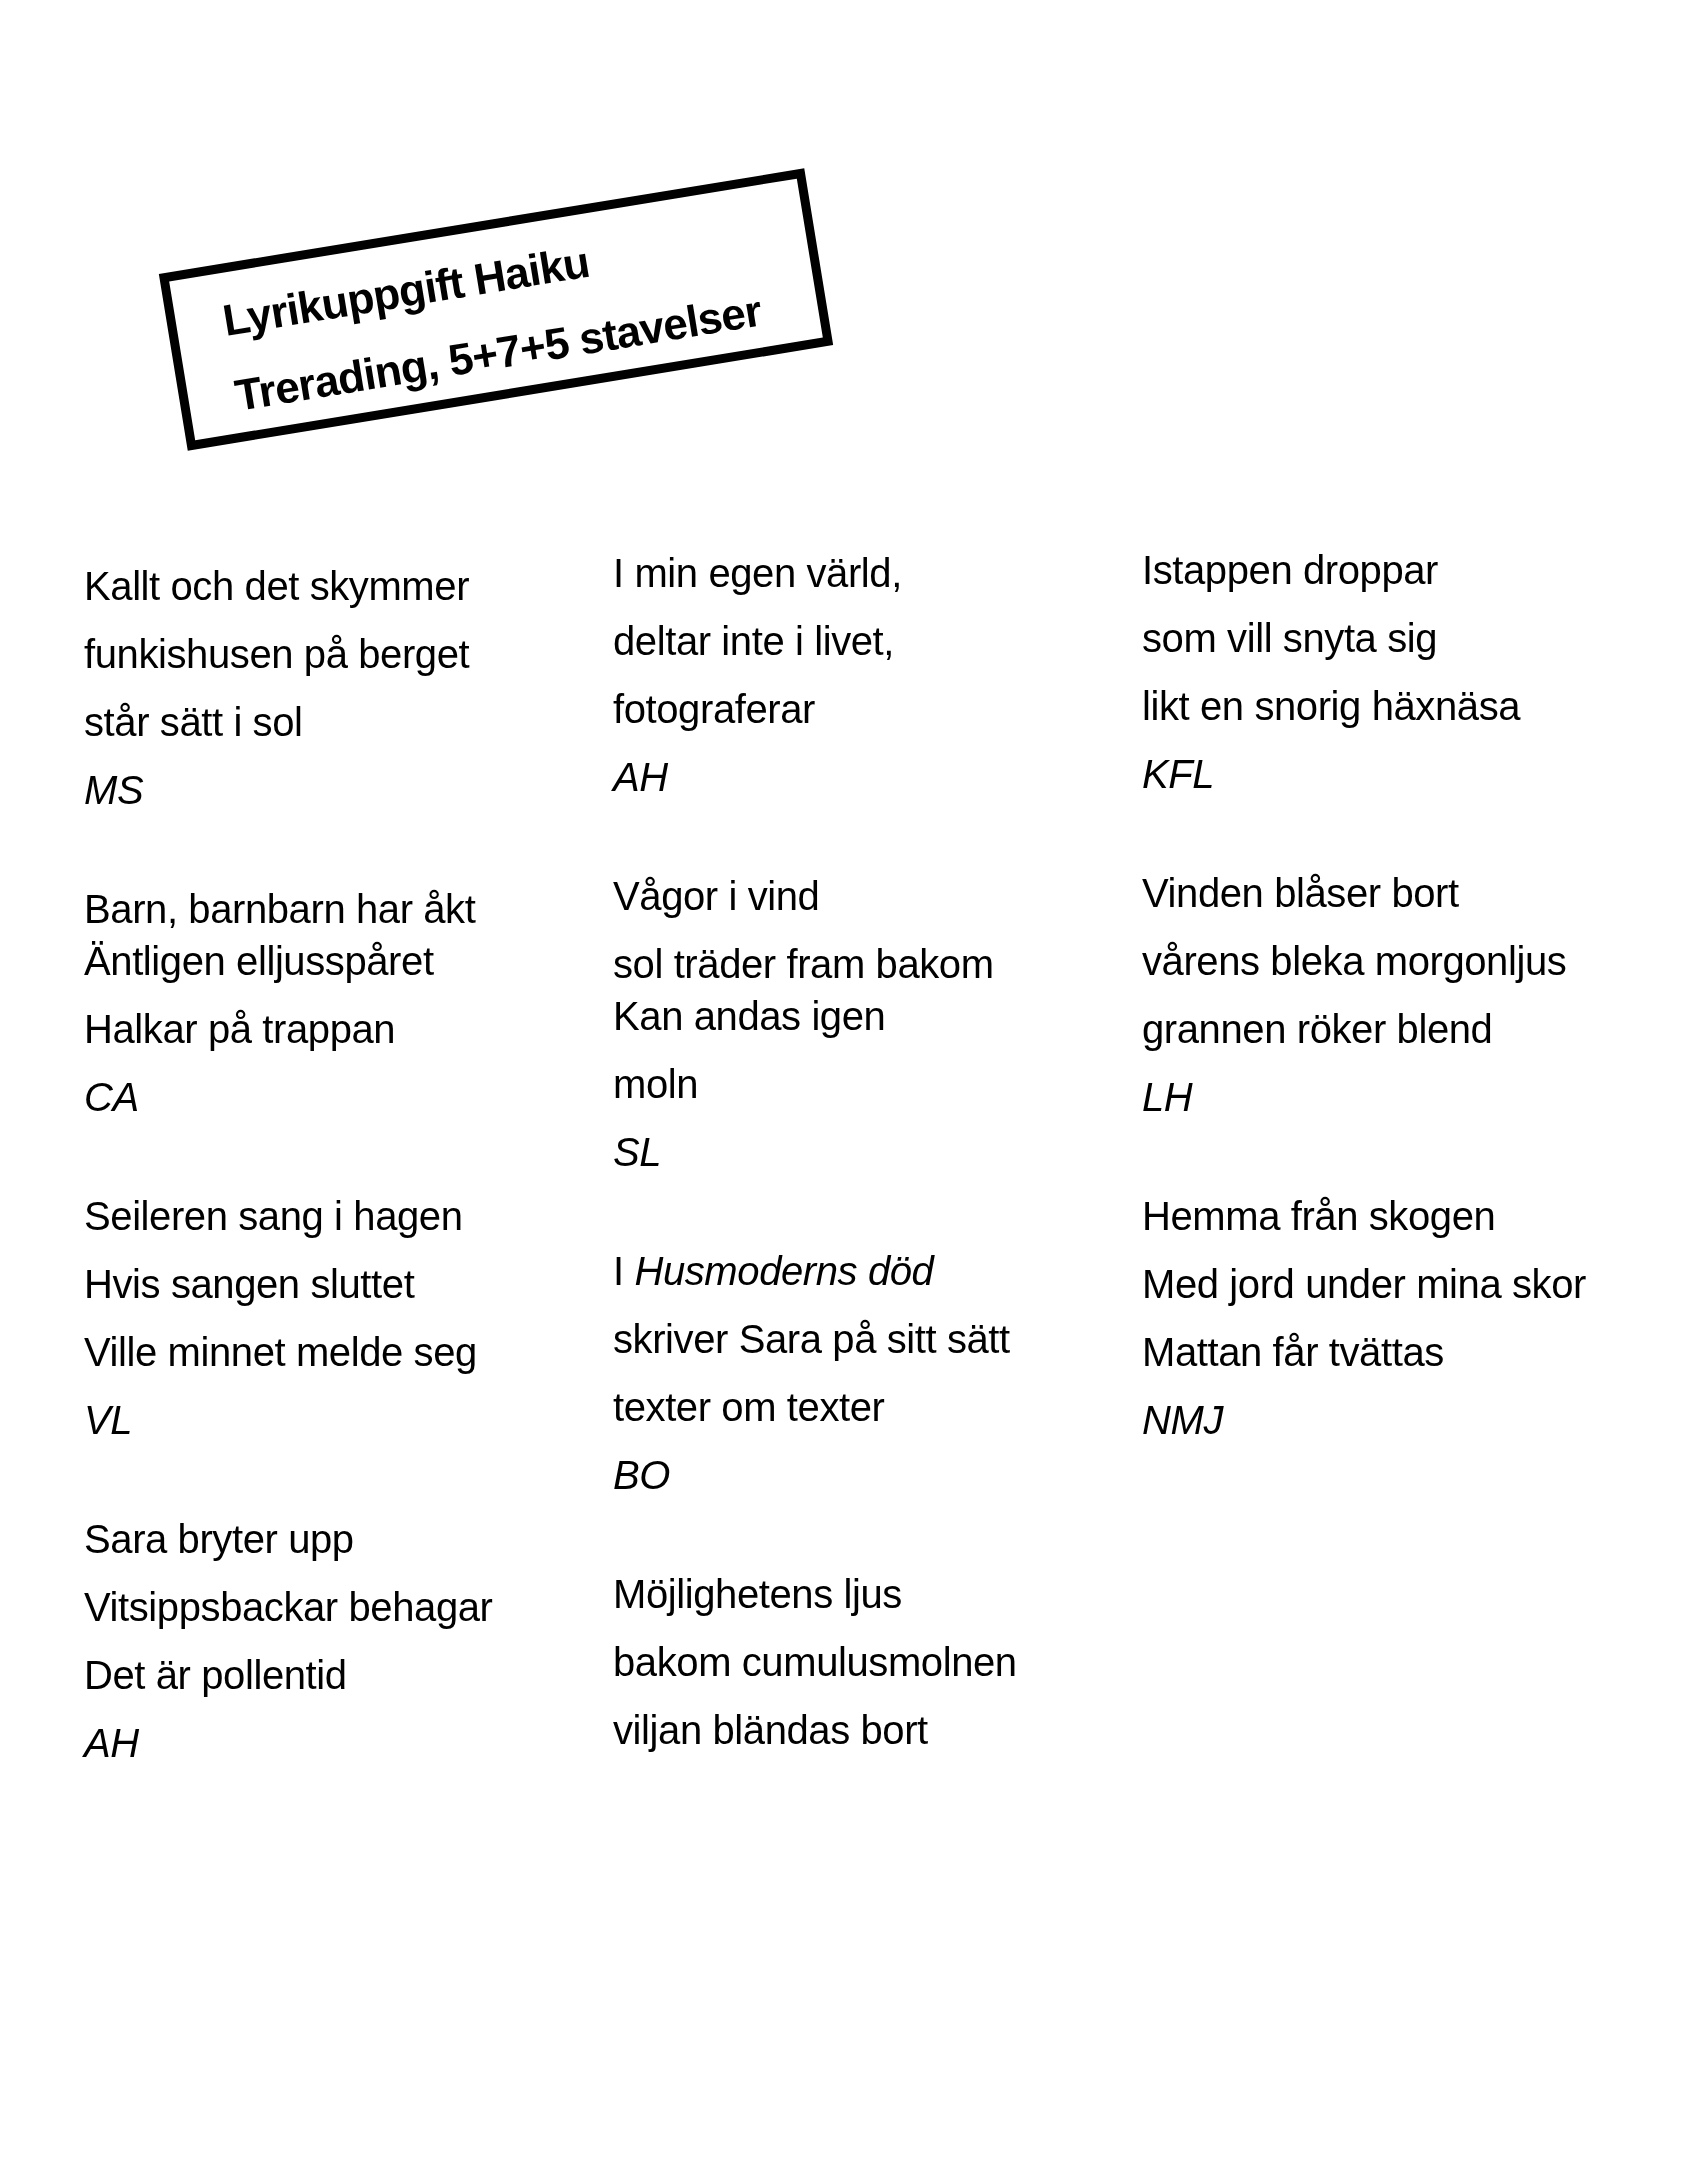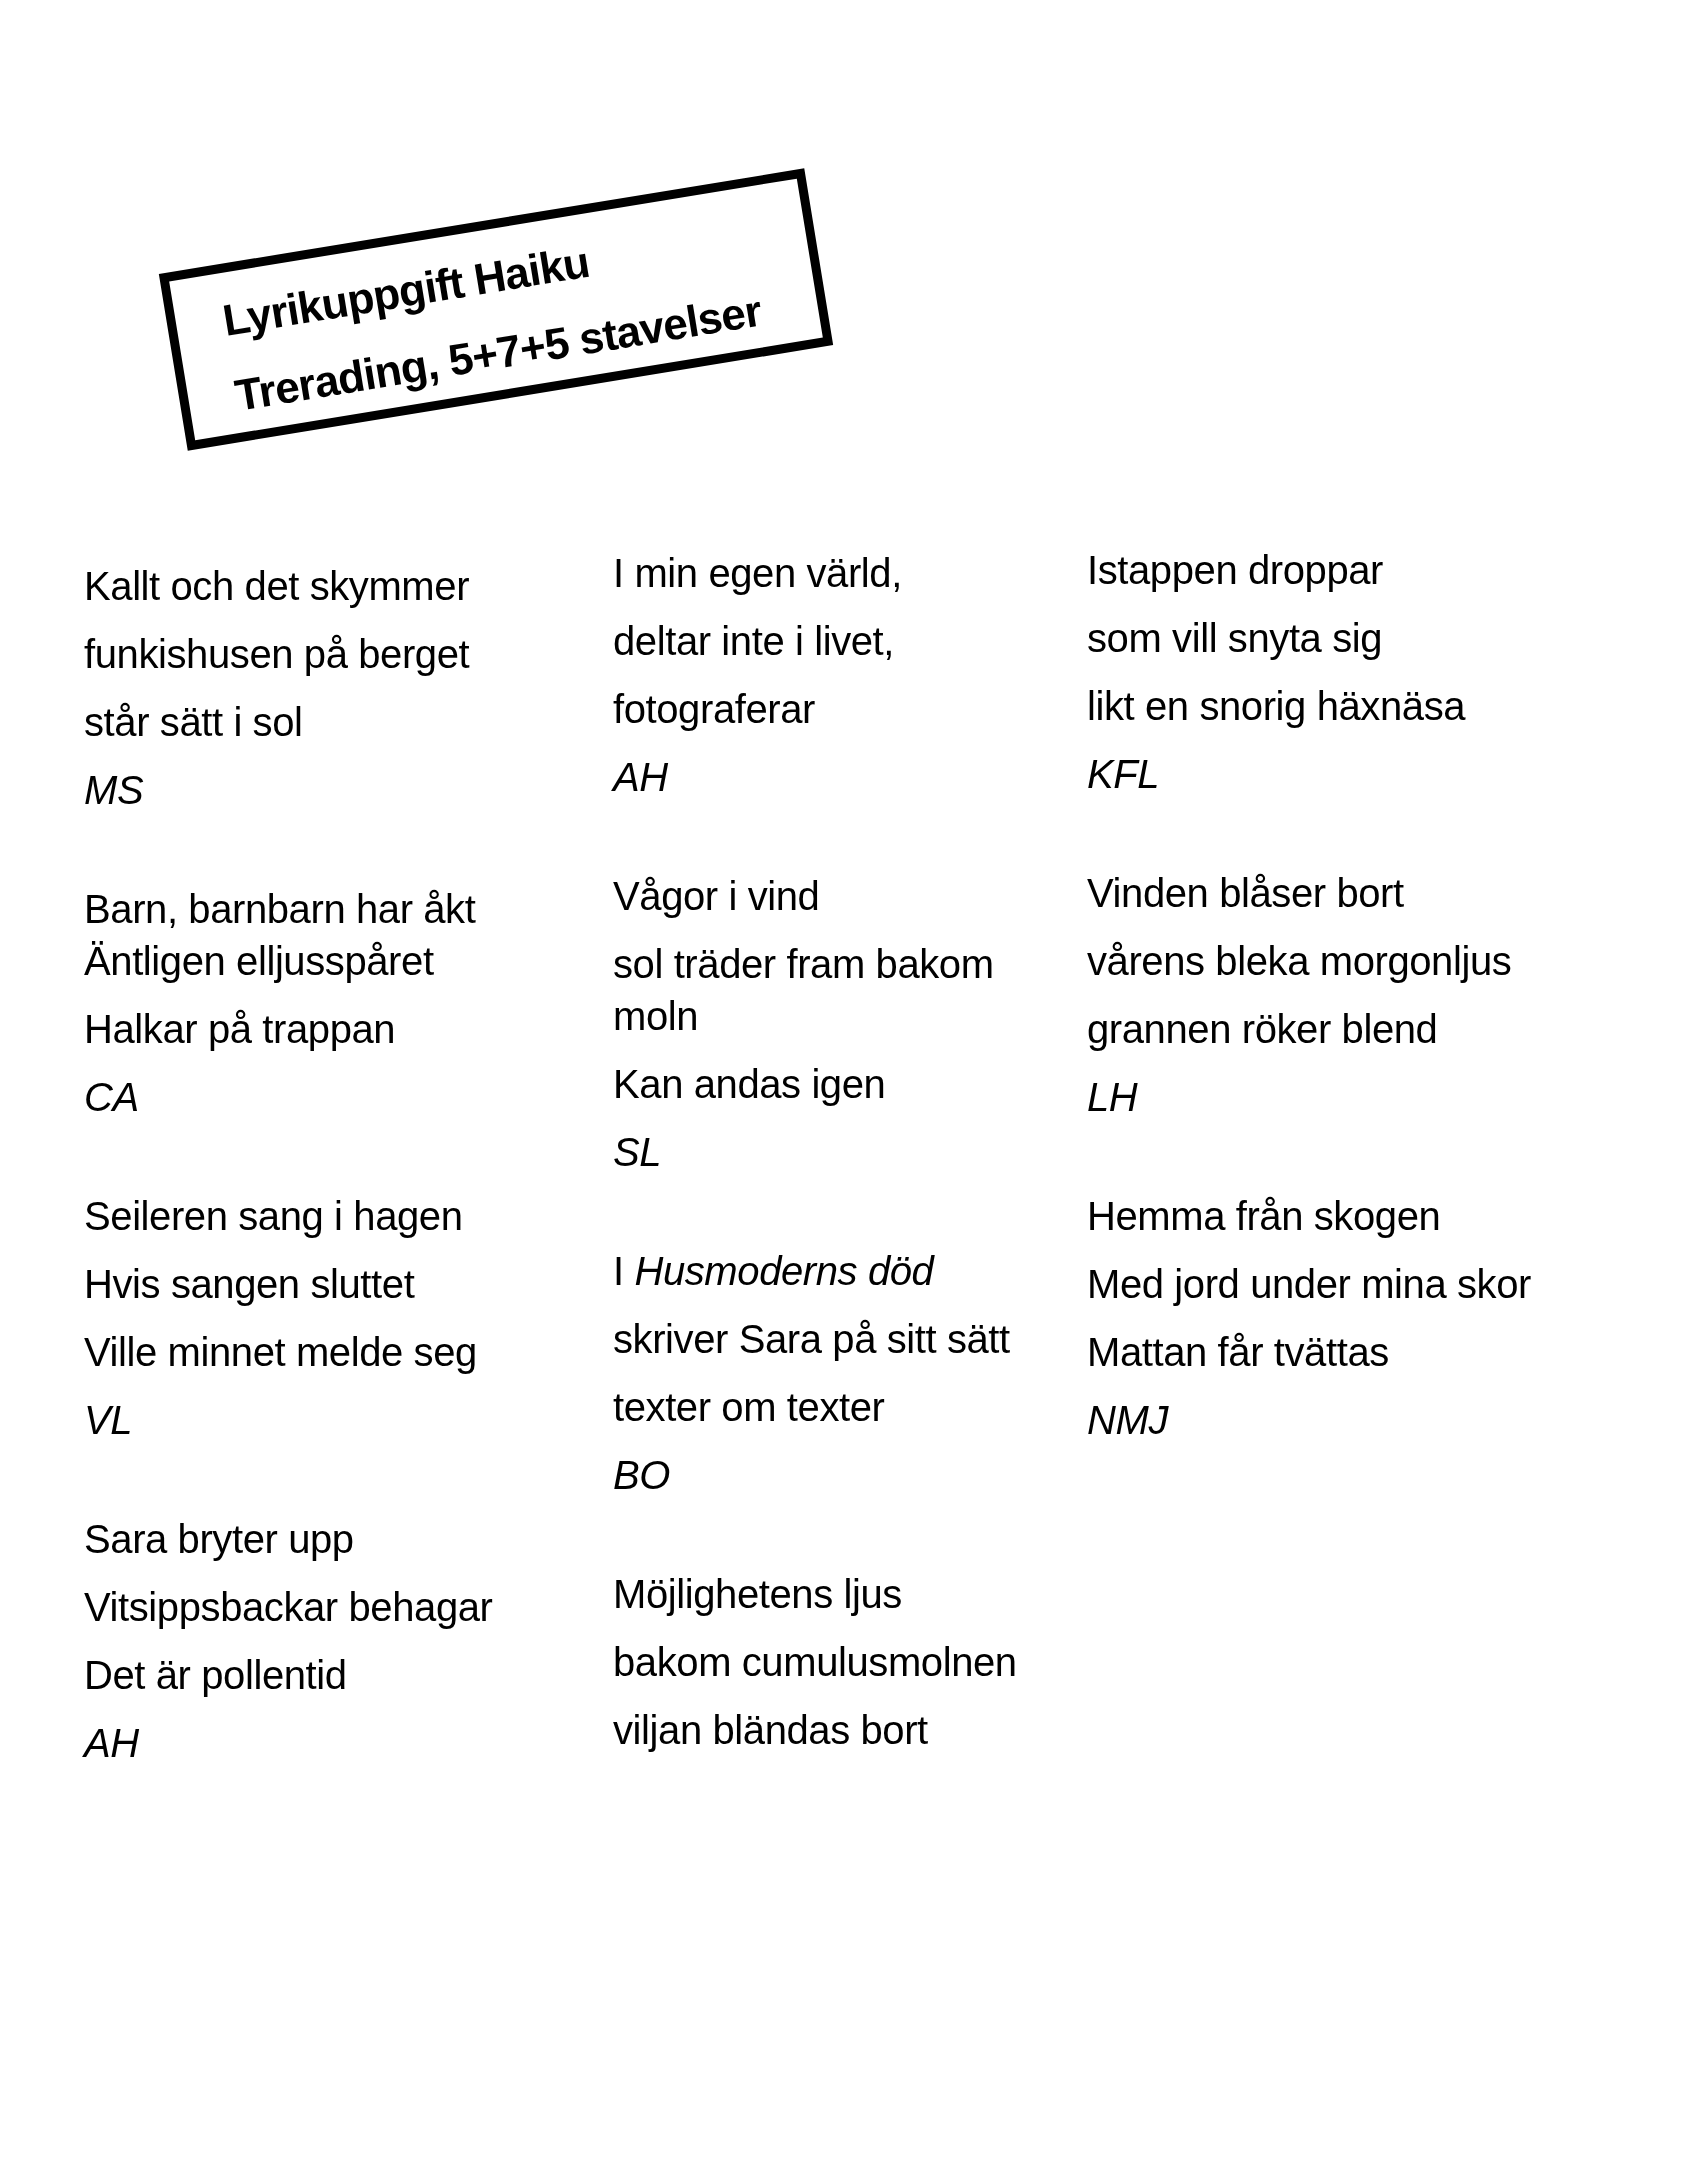--- a/index.html
+++ b/index.html
@@ -38,21 +38,21 @@
   }
   .banner-line + .banner-line {
     margin-top: 15px;
   }
   .col {
     position: absolute;
     width: 523px;
   }
   .col1 { left: 84px;  top: 560px; }
   .col2 { left: 613px;  top: 519px; margin-top: 28px; }
-  .col3 { left: 1087px; top: 544px; }
+  .col3 { left: 1142px; top: 544px; }
   .poem {
     margin: 0 0 67px 0;
   }
   .line {
     margin: 0 0 16px 0;
     font-size: 40px;
     line-height: 52px;
     letter-spacing: -0.4px;
     white-space: nowrap;
   }
@@ -98,22 +98,22 @@
 <div class="col col2">
   <div class="poem">
     <p class="line">I min egen värld,</p>
     <p class="line">deltar inte i livet,</p>
     <p class="line">fotograferar</p>
     <p class="line sig">AH</p>
   </div>
   <div class="poem">
     <p class="line">Vågor i vind</p>
     <p class="line no-gap">sol träder fram bakom</p>
+    <p class="line">Kan andas igen</p>
     <p class="line">moln</p>
-    <p class="line">Kan andas igen</p>
     <p class="line sig">SL</p>
   </div>
   <div class="poem">
     <p class="line"><span>I </span><span class="italic">Husmoderns död</span></p>
     <p class="line">skriver Sara på sitt sätt</p>
     <p class="line">texter om texter</p>
     <p class="line sig">BO</p>
   </div>
   <div class="poem">
     <p class="line">Möjlighetens ljus</p>

